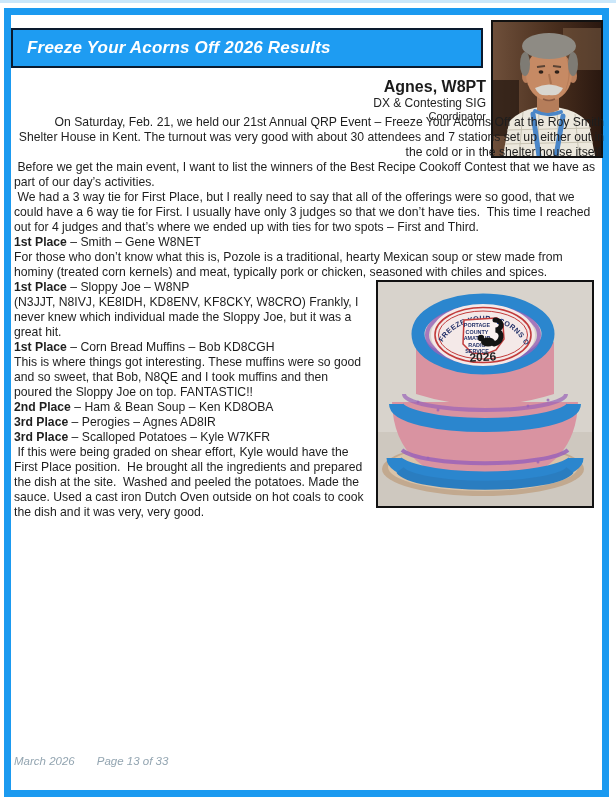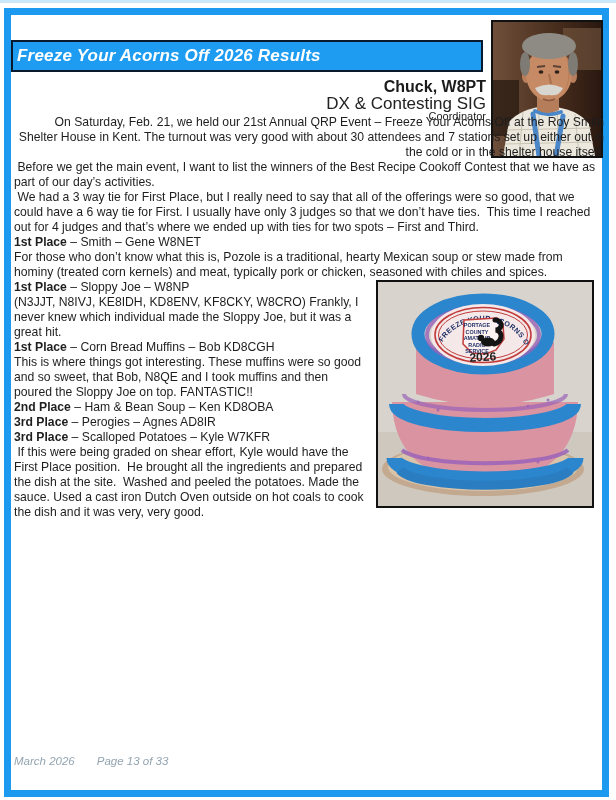--- a/index.html
+++ b/index.html
@@ -6,35 +6,35 @@
   body{
     width:616px;height:800px;background:#ffffff;position:relative;overflow:hidden;
     font-family:"Liberation Sans", sans-serif;
   }
   .top-strip{position:absolute;top:0;left:0;width:616px;height:3px;background:#cbe7fa;}
   .page{
     position:absolute;left:4px;top:8px;width:591px;height:775px;
     border:7px solid #1b9af0;background:#ffffff;
   }
   .banner{
-    position:absolute;left:0;top:25px;width:472px;height:32px;box-sizing:border-box;
+    position:absolute;left:0;top:13px;width:472px;height:40px;box-sizing:border-box;
     background:#1e9cf2;border:2px solid #0a1a2e;
-    display:flex;align-items:center;padding-left:4px;
+    display:flex;align-items:center;padding-left:14px;
   }
   .banner-title{
     color:#ffffff;font-size:17px;font-weight:bold;font-style:italic;letter-spacing:.2px;
     white-space:nowrap;
   }
   .photo-frame{
     position:absolute;box-sizing:border-box;border:2px solid #111111;background:#3a2418;
   }
   .chuck{left:480px;top:5px;width:112px;height:138px;}
   .author{position:absolute;top:63px;right:116px;text-align:right;color:#1b1b1b;}
   .author-name{font-size:16px;font-weight:bold;line-height:17px;}
-  .author-org{font-size:17px;line-height:13px;margin-top:2px;color:#222;margin-left:16px;}
+  .author-org{font-size:12px;line-height:13px;margin-top:2px;color:#222;margin-left:16px;}
   .author-role{font-size:11px;line-height:13px;color:#222;}
   .content{
     position:absolute;left:3px;top:100px;width:590px;
     font-size:12.2px;line-height:15px;color:#1e1e1e;
   }
   .content p{margin:0;white-space:pre-wrap;}
   .p1{margin-top:7px;margin-right:122px;text-align:right;}
   .p2{margin-top:18px;}
   .p3{margin-top:19px;}
   .place1{margin-top:13px;}
@@ -111,21 +111,21 @@
       </g>
       <ellipse cx="48" cy="50" rx="2.4" ry="1.7" fill="#2e211a"></ellipse>
       <ellipse cx="64" cy="50" rx="2.4" ry="1.7" fill="#2e211a"></ellipse>
       <path d="M56,52 L58,62" stroke="#a8714e" stroke-width="2" fill="none"></path>
       <path d="M42,66 Q56,59 70,66 Q66,75 56,73 Q46,75 42,66 Z" fill="#d8d6d0"></path>
       <path d="M50,77 Q56,80 62,77" stroke="#8a5a42" stroke-width="1.5" fill="none"></path>
     </svg>
   </div>
 
   <div class="author">
-    <div class="author-name">Chuck, W8PT</div>
+    <div class="author-name">Agnes, W8PT</div>
     <div class="author-org">DX &amp; Contesting SIG</div>
     <div class="author-role">Coordinator</div>
   </div>
 
   <div class="content">
     <p class="p1"> On Saturday, Feb. 21, we held our 21st Annual QRP Event – Freeze Your Acorns Off at the Roy Smith Shelter House in Kent. The turnout was very good with about 30 attendees and 7 stations set up either out in the cold or in the shelter house itself.</p>
     <p class="p2"> Before we get the main event, I want to list the winners of the Best Recipe Cookoff Contest that we have as part of our day’s activities.</p>
     <p class="p3"> We had a 3 way tie for First Place, but I really need to say that all of the offerings were so good, that we could have a 6 way tie for First. I usually have only 3 judges so that we don’t have ties.  This time I reached out for 4 judges and that’s where we ended up with ties for two spots – First and Third.</p>
     <p class="place1"><span class="bold">1st Place</span><span> – Smith – Gene W8NET</span></p>
     <p class="p4">For those who don’t know what this is, Pozole is a traditional, hearty Mexican soup or stew made from hominy (treated corn kernels) and meat, typically pork or chicken, seasoned with chiles and spices.</p>

